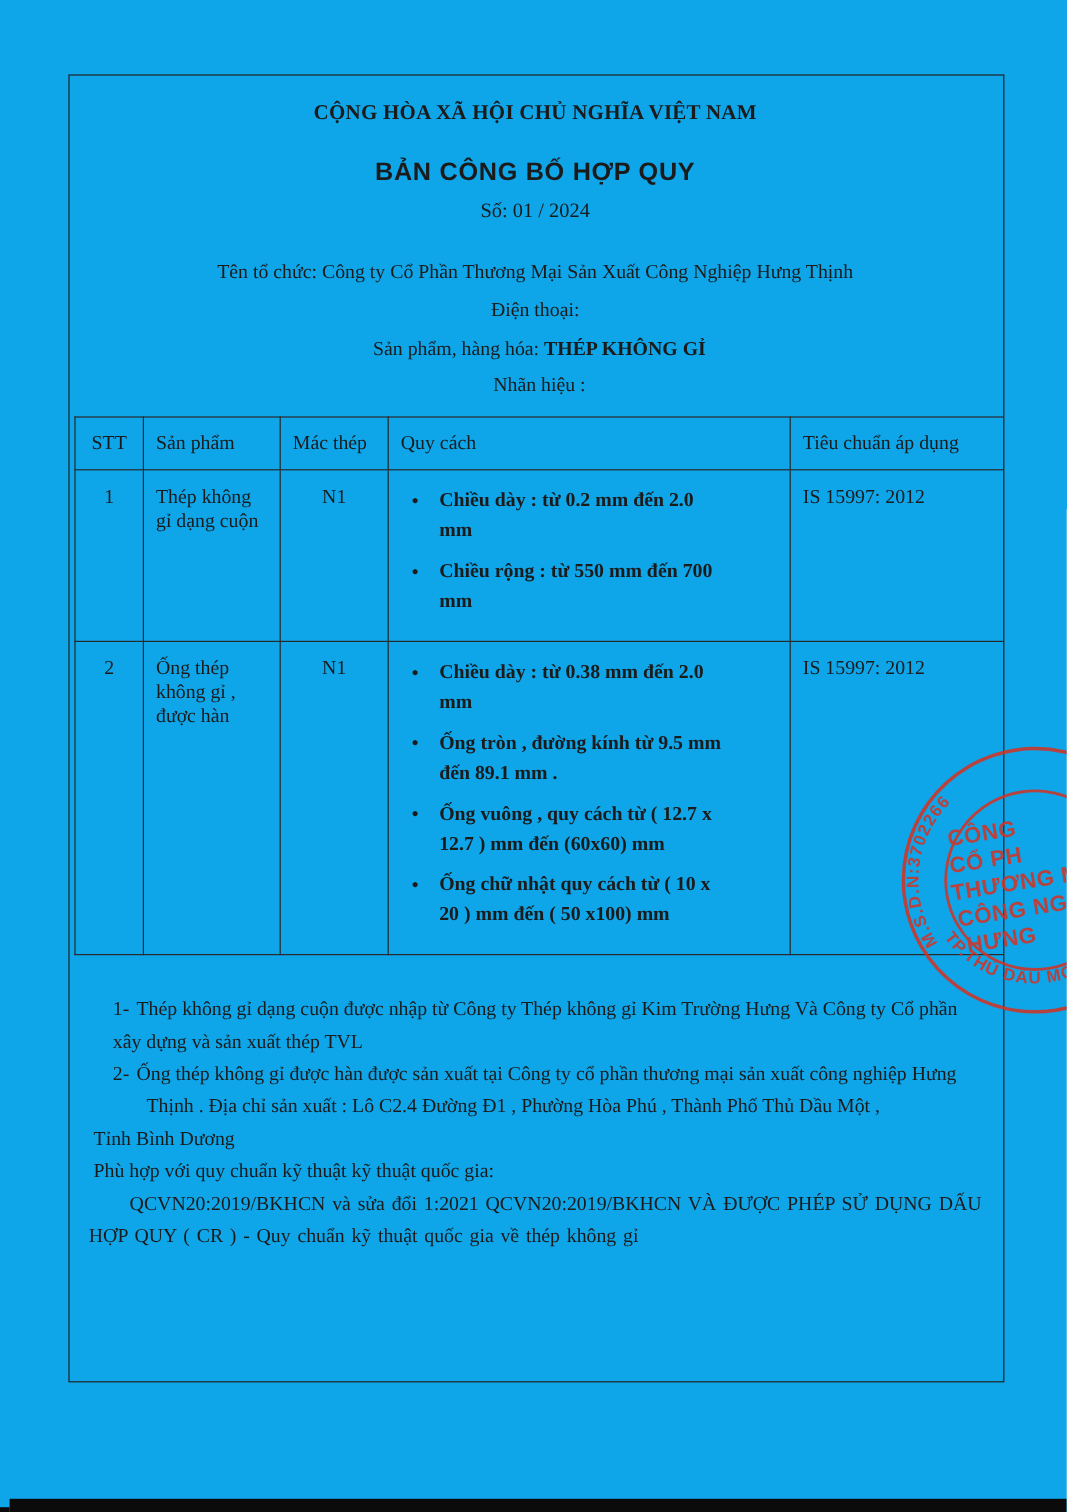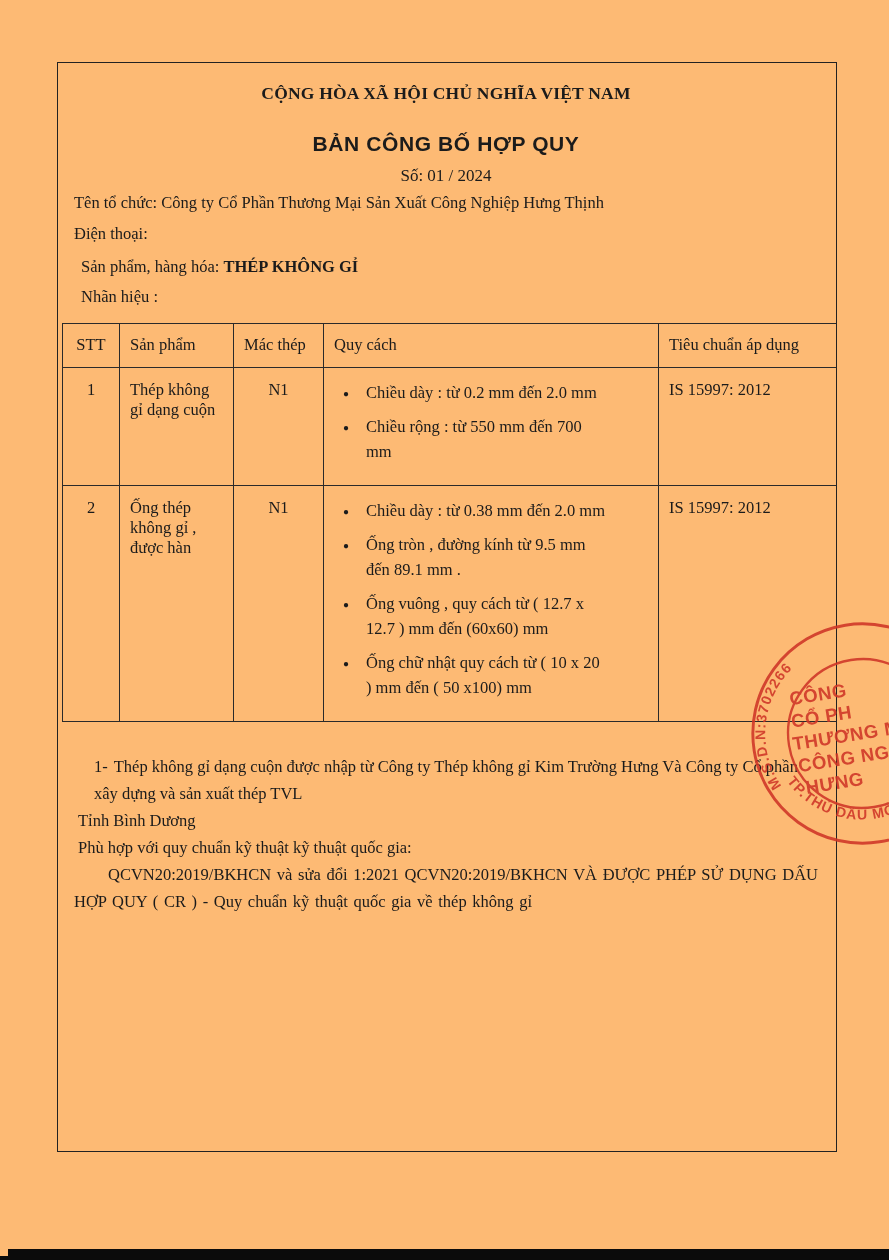--- a/index.html
+++ b/index.html
@@ -1,59 +1,59 @@
 <!DOCTYPE html>
 <html><head>
 <meta charset="utf-8">
 <style>
   html,body { margin:0; padding:0; background:#e8e8e8; }
   .page {
     position:relative; width:889px; height:1260px; margin:0 auto;
-    background:#fdba74; overflow:hidden;
+    background:#0ea5e9; overflow:hidden;
     font-family:"Liberation Serif", serif; color:#1b1b1b;
   }
   .frame {
     position:absolute; left:57px; top:62px; width:780px; height:1090px;
     border:1.6px solid #222; box-sizing:border-box;
     padding:16px 18px 0 16px; overflow:hidden; background:transparent;
   }
   .nat-line1 { text-align:center; font-weight:bold; font-size:17.5px; letter-spacing:.2px; margin-top:4px; }
   .nat-line2 { text-align:center; margin-top:3px; }
   .nat-line2 span {
     display:inline-block; font-weight:bold; font-size:15.5px;
     border-bottom:1.8px solid #222; padding:0 12px 3px;
   }
   .doc-title {
     text-align:center; font-family:"Liberation Sans", sans-serif;
     font-weight:bold; font-size:21px; letter-spacing:.6px; margin-top:28px;
   }
   .doc-number { text-align:center; font-size:17px; margin-top:10px; }
 
-  .body-text { margin-top:4px; }
+  .body-text { margin-top:28px;text-align:center; }
   .body-text p { font-size:16.5px; line-height:26px; margin:0; }
   .p-phone { margin-top:5px !important; }
   .p-product { margin-top:7px !important; padding-left:7px; }
   .p-product b { font-weight:bold; }
   .p-brand { margin-top:4px !important; padding-left:7px; }
   .p-intro { margin-top:7px !important; padding-left:7px; }
 
   table.spec {
     margin-top:13px; margin-left:-12px; width:774px;
     border-collapse:collapse; table-layout:fixed; font-size:16.5px;border-radius:30px;
   }
   table.spec th, table.spec td {
     border:1.4px solid #2a2a2a; vertical-align:top; font-weight:normal;
     text-align:left; box-sizing:border-box;
   }
   table.spec th { padding:11px 8px 12px 10px; }
   table.spec th.c, table.spec td.c { text-align:center; padding-left:4px; padding-right:4px; }
   table.spec td { padding:12px 8px 12px 10px; }
   td.prod { text-align:justify; padding-right:12px !important; }
   ul.specs { list-style:none; margin:0; padding:0 0 0 6px; width:268px; }
-  ul.specs li { position:relative; padding-left:26px; line-height:25px; margin-bottom:9px; }
+  ul.specs li { position:relative; padding-left:26px; line-height:25px; margin-bottom:9px;font-weight:bold; }
   ul.specs li::before { content:"●"; position:absolute; left:3px; top:1px; font-size:10px; }
 
   .notes { margin-top:31px; font-size:16.5px; line-height:27px; }
   .note1 { padding-left:20px; }
   .note2 { padding-left:48px; text-indent:-28px; }
   .note-num { padding-right:6px; }
   .province { padding-left:4px; }
   .conform-intro { padding-left:4px; }
   .conform-text {
     margin-left:-13px; margin-right:-12px; text-indent:34px;
@@ -134,20 +134,21 @@
                 <li>Ống chữ nhật quy cách từ ( 10 x 20 ) mm đến ( 50 x100) mm</li>
               </ul>
             </td>
           <td>IS 15997: 2012</td>
         </tr>
       </tbody>
     </table>
 
     <div class="notes">
       <p class="note1"><span class="note-num">1-</span><span>Thép không gỉ dạng cuộn được nhập từ Công ty Thép không gỉ Kim Trường Hưng Và Công ty Cổ phần xây dựng và sản xuất thép TVL</span></p>
+      <p class="note2"><span class="note-num">2-</span><span>Ống thép không gỉ được hàn được sản xuất tại Công ty cổ phần thương mại sản xuất công nghiệp Hưng Thịnh . Địa chỉ sản xuất : Lô C2.4 Đường Đ1 , Phường Hòa Phú , Thành Phố Thủ Dầu Một ,</span></p>
       <p class="province">Tỉnh Bình Dương</p>
       <p class="conform-intro">Phù hợp với quy chuẩn kỹ thuật kỹ thuật quốc gia:</p>
       <p class="conform-text">QCVN20:2019/BKHCN và sửa đổi 1:2021 QCVN20:2019/BKHCN VÀ ĐƯỢC PHÉP SỬ DỤNG DẤU HỢP QUY ( CR ) -  Quy chuẩn kỹ thuật quốc gia về thép không gỉ</p>
     </div>
 
   </div>
 
   <svg class="stamp" viewBox="0 0 240 240" aria-hidden="true">
     <defs>
       <path id="arcL" d="M 30,160 A 94,94 0 0 1 80,32" fill="none"></path>

